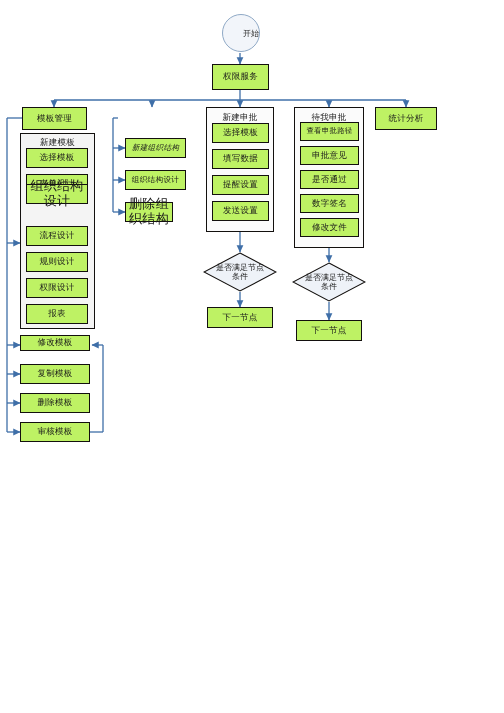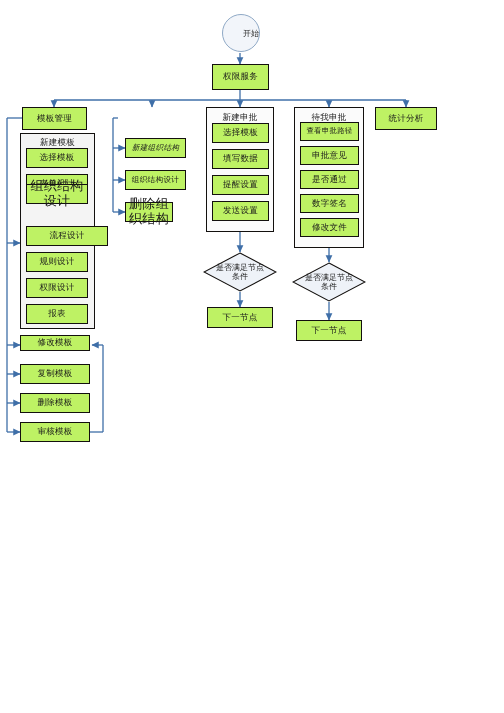--- a/index.html
+++ b/index.html
@@ -158,21 +158,21 @@
   </div>
   <div class="node box" style="left:26px; top:148px; width:62px; height:20px;">
     <span>选择模板</span>
   </div>
   <div class="node box" style="left:26px; top:174px; width:62px; height:20px;">
     <span>表单设计</span>
   </div>
   <div class="node box" style="left:26px; top:184px; width:62px; height:20px; font-size:13px;">
     <span>组织结构设计</span>
   </div>
-  <div class="node box" style="left:26px; top:226px; width:82px; height:20px;">
+  <div class="node box" style="left:26px; top:226px; width:62px; height:20px;">
     <span>流程设计</span>
   </div>
   <div class="node box" style="left:26px; top:252px; width:62px; height:20px;">
     <span>规则设计</span>
   </div>
   <div class="node box" style="left:26px; top:278px; width:62px; height:20px;">
     <span>权限设计</span>
   </div>
   <div class="node box" style="left:26px; top:304px; width:62px; height:20px;">
     <span>报表</span>

